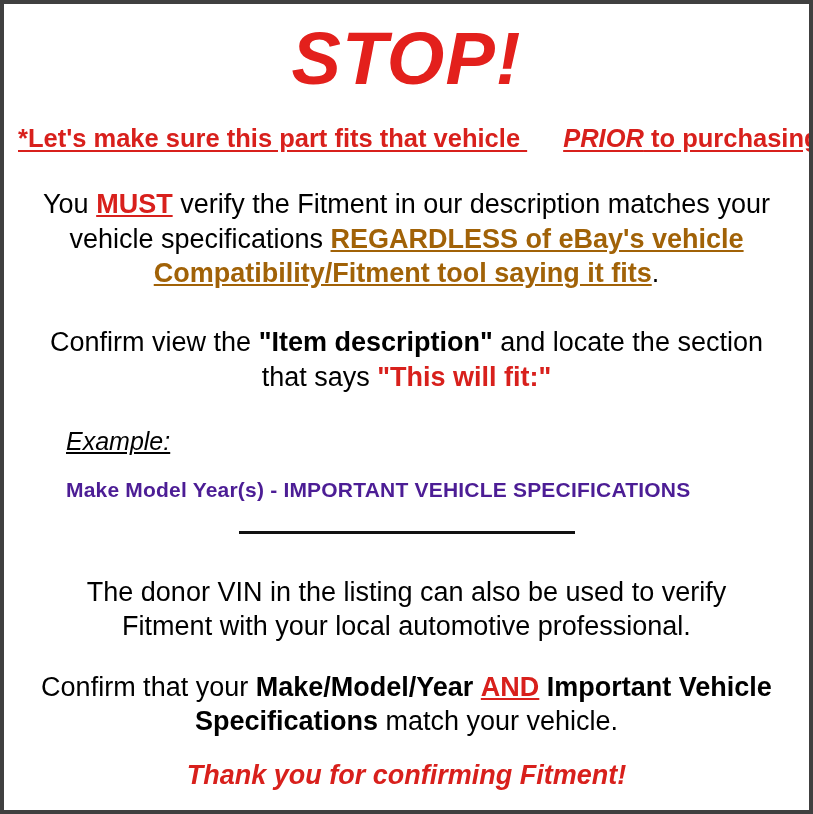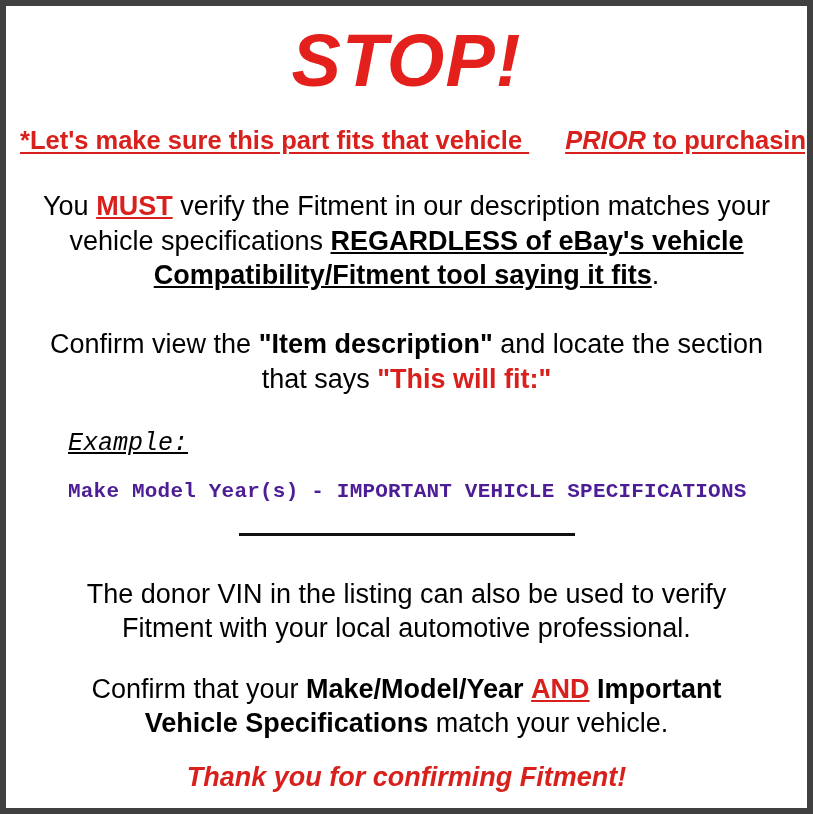--- a/index.html
+++ b/index.html
@@ -9,21 +9,21 @@
   }
   body {
     font-family: "Liberation Sans", sans-serif;
   }
   .notice-card {
     position: relative;
     width: 813px;
     height: 814px;
     box-sizing: border-box;
     background: #ffffff;
-    border: 6px solid #404040;
+    border: 4px solid #404040;
     overflow: hidden;
   }
   .inner {
     position: relative;
     width: 100%;
     height: 100%;
     box-sizing: border-box;
     padding: 0 14px;
     text-align: center;
     color: #000000;
@@ -63,32 +63,31 @@
   .para-confirm { margin-top: 26px; }
   .para-vin { margin-top: 34px; }
   .red-b { color: #d8201c; font-weight: bold; }
   .red-bi-u {
     color: #d8201c;
     font-weight: bold;
     text-decoration: underline;
     text-underline-offset: 2px;
   }
   .red-b-u {
-    color: #000000;
+    color: #a16207;
     font-weight: bold;
     text-decoration: underline;
     text-underline-offset: 2px;
   }
   .blk-b { font-weight: bold; }
 
   .example-block {
     text-align: left;
     padding-left: 48px;
     margin-top: 34px;
-    font-family: Liberation Mono, monospace;
   }
   .example-label {
     font-size: 25px;
     font-style: italic;
     text-decoration: underline;
     text-underline-offset: 2px;
     color: #000000;
     line-height: 1.1;
   }
   .will-fit {

